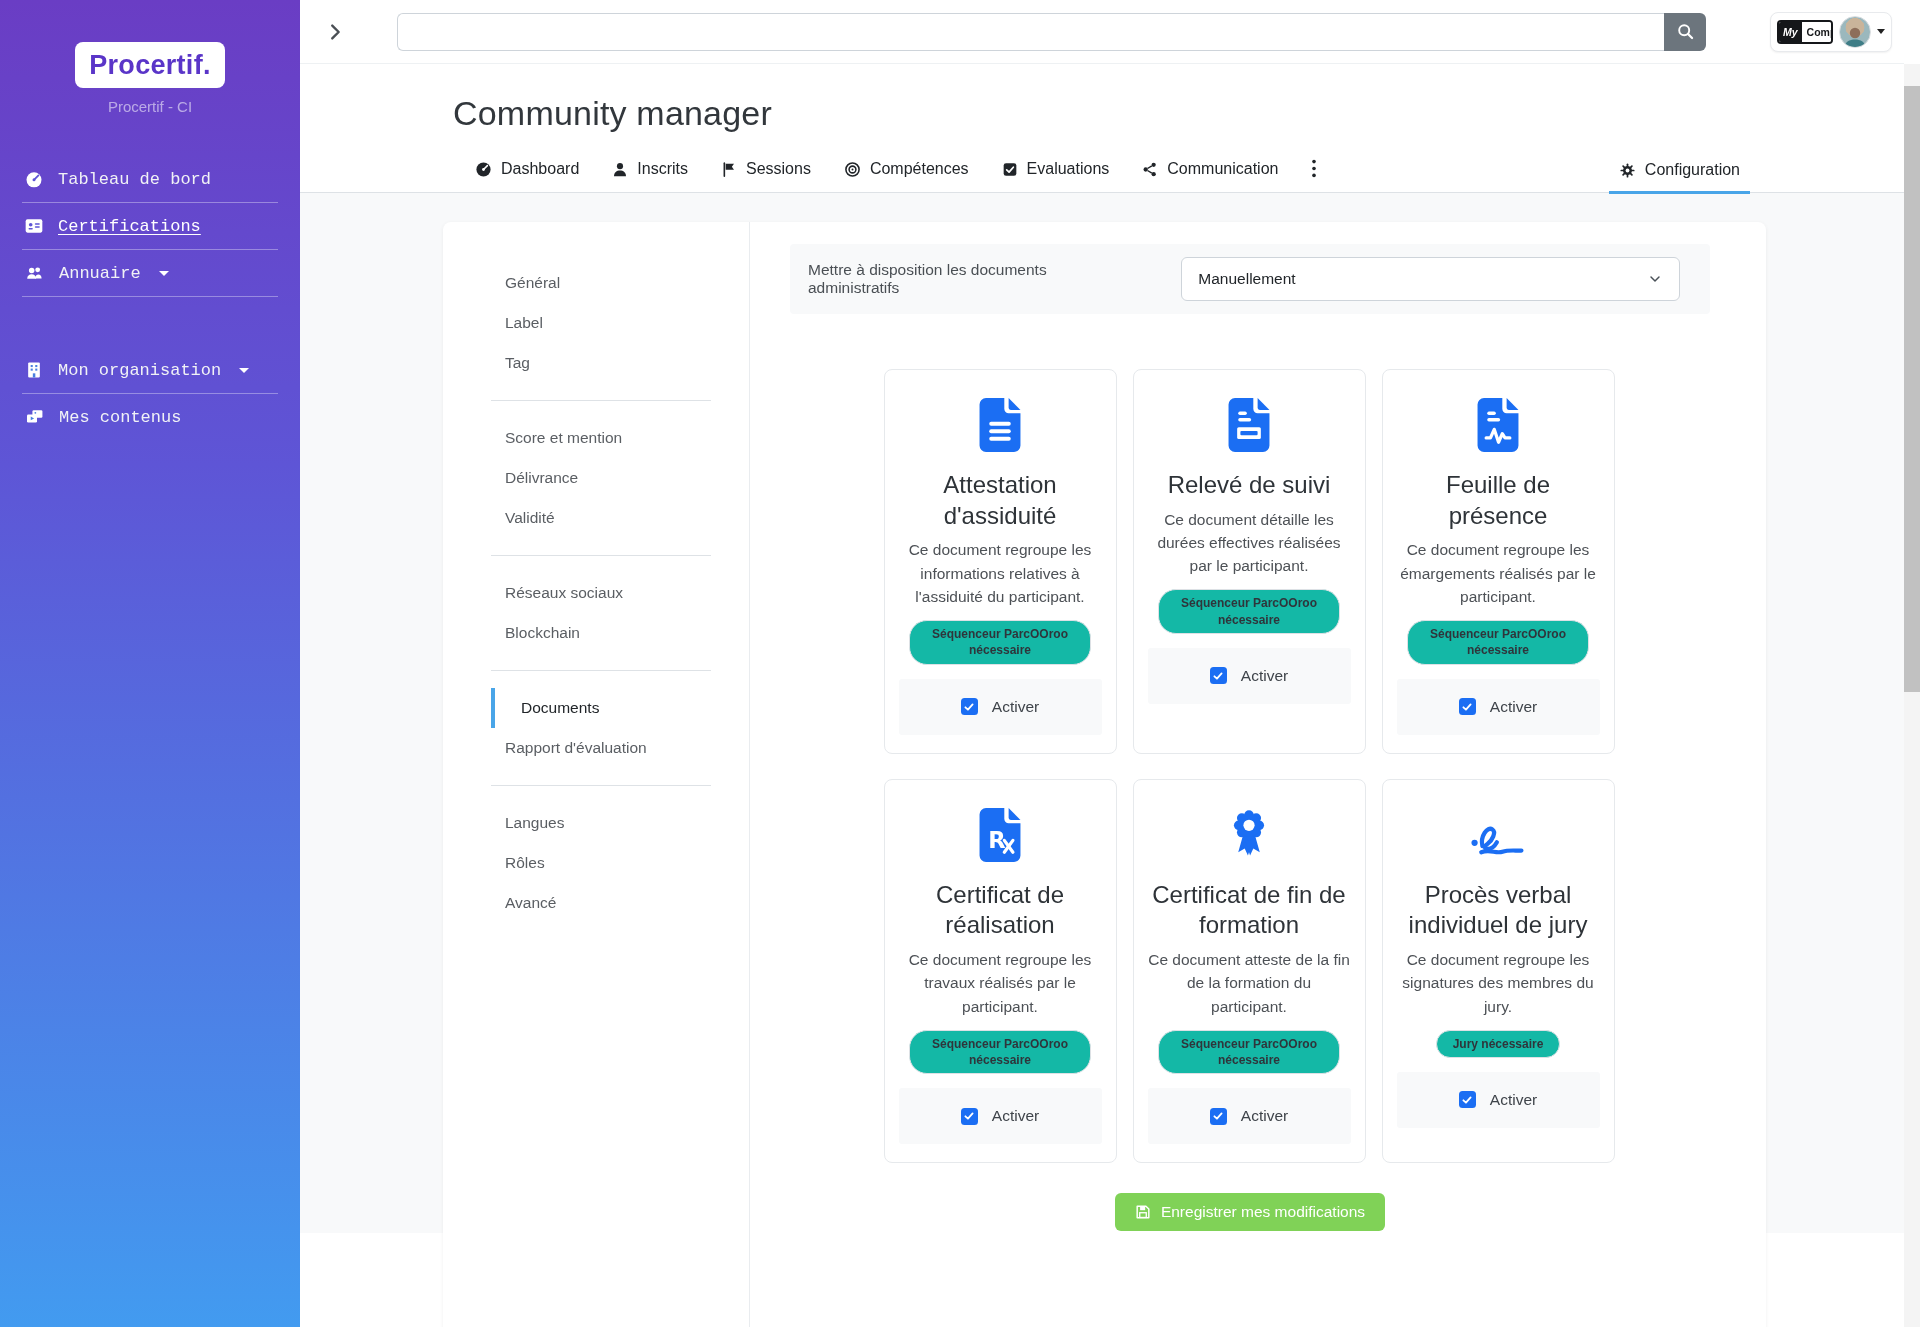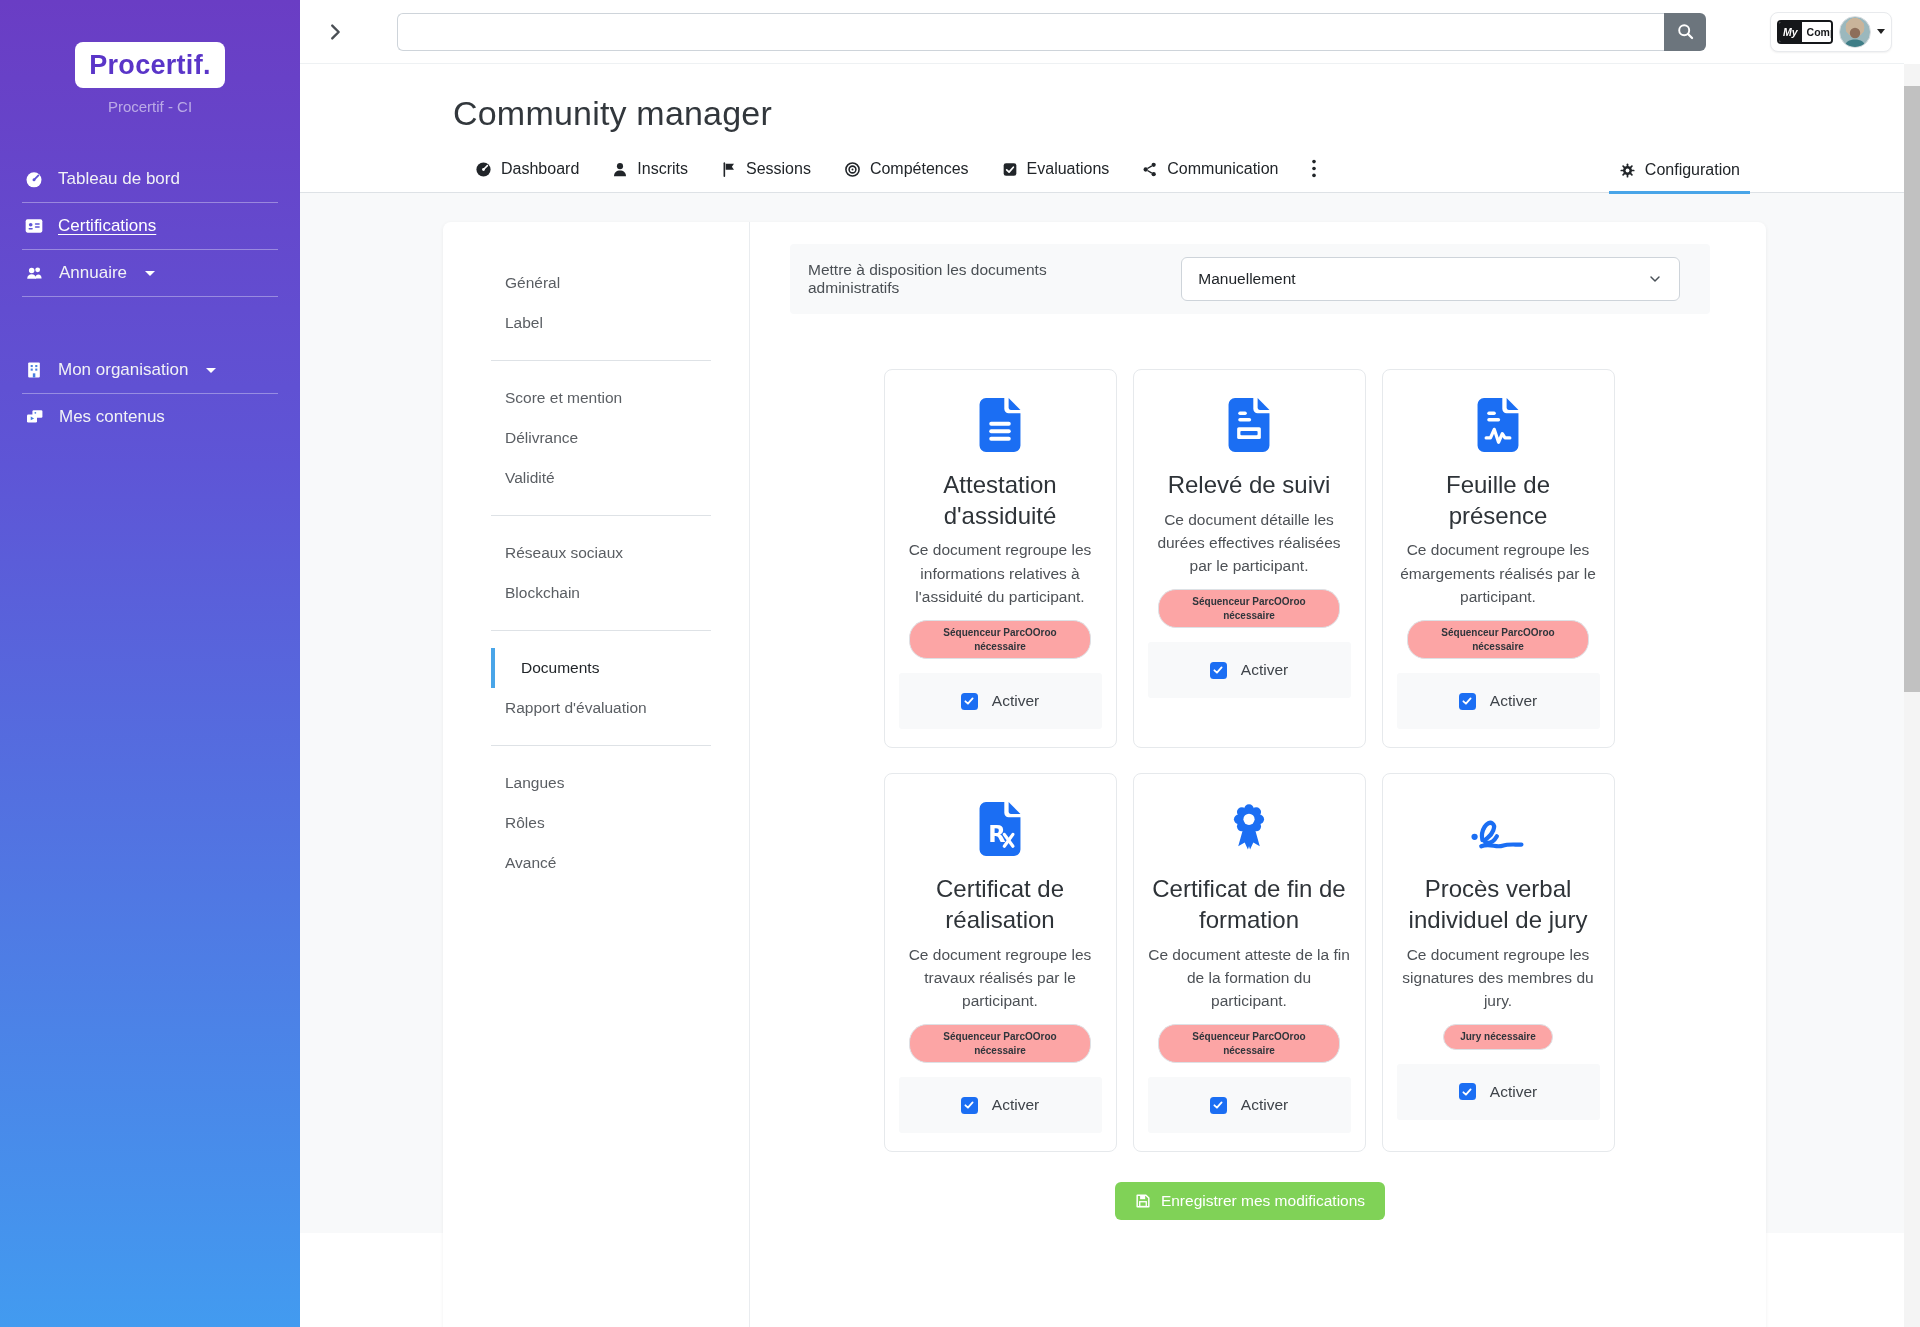--- a/index.html
+++ b/index.html
@@ -8,21 +8,21 @@
 
   
   .sidebar { position:absolute; left:0; top:0; width:300px; height:1327px;
     background:linear-gradient(180deg,#6a3dc4 0%,#5e55d6 35%,#429bf0 100%); color:#fff; }
   .brand-box { width:150px; height:46px; background:#fff; border-radius:8px; margin:42px auto 0;
     display:flex; align-items:center; justify-content:center; }
   .brand-name { color:#5a35c8; font-weight:bold; font-size:27px; letter-spacing:.3px; }
   .brand-sub { text-align:center; color:rgba(255,255,255,.55); font-size:15px; margin-top:10px; }
   .side-nav { margin-top:41px; list-style:none; }
   .side-item { height:46px; display:flex; align-items:center; gap:14px; padding:0 24px;
-    font-size:17px; color:#f1f2f6; cursor:pointer; }
+    font-size:17px; color:#f1f2f6; cursor:pointer;font-family:Liberation Mono, monospace; }
   .side-item .lbl.active { text-decoration:underline; text-underline-offset:3px; color:#fff; }
   .side-item svg { flex:0 0 auto; }
   .side-div { border:none; border-top:1px solid rgba(255,255,255,.35); margin:0 22px; }
   .gap-top { margin-top:50px; }
   .caret { width:0; height:0; border-left:5px solid transparent; border-right:5px solid transparent;
     border-top:5px solid #fff; margin-left:4px; }
 
   
   .main { position:absolute; left:300px; top:0; width:1604px; height:1327px; background:#fff; }
 
@@ -75,22 +75,22 @@
     display:flex; align-items:center; padding:0 16px; font-size:15.5px; color:#212529; cursor:pointer; }
   .select svg { margin-left:auto; }
 
   .cards-grid { width:733px; margin:55px auto 0; display:grid; grid-template-columns:repeat(3,233px); column-gap:16px; row-gap:25px; }
   .doc-card { background:#fff; border:1px solid #e6e9ec; border-radius:8px; padding:26px 14px 18px;
     display:flex; flex-direction:column; align-items:center; text-align:center; }
   .doc-icon { height:58px; display:flex; align-items:center; justify-content:center; }
   .doc-title { margin-top:16px; font-size:24px; color:#2e3338; line-height:1.28; }
   .doc-desc { margin-top:7px; font-size:15.5px; color:#4d5156; line-height:1.5; }
   .doc-badge { margin-top:12px; display:inline-block; max-width:182px; padding:5px 16px;
-    border:1px solid #dde1e5; border-radius:18px; background:#fca5a5;
-    font-size:10px; font-weight:bold; color:#2f353b; line-height:1.35; }
+    border:1px solid #dde1e5; border-radius:18px; background:#14b8a6;
+    font-size:12px; font-weight:bold; color:#2f353b; line-height:1.35; }
   .doc-footer { margin-top:14px; align-self:stretch; background:#f8f9fa; border-radius:3px;
     padding:19px 0; display:flex; align-items:center; justify-content:center; gap:14px; }
   .checkbox { width:17px; height:17px; background:#1b6ef3; border-radius:3.5px;
     display:flex; align-items:center; justify-content:center; cursor:pointer; flex:0 0 auto; }
   .chk-label { font-size:15.5px; color:#3f444a; }
 
   .save-row { width:733px; margin:30px auto 0; display:flex; justify-content:center; }
   .save-btn { background:#80d257; color:#fff; border:none; border-radius:6px; padding:10px 20px;
     font-size:15.5px; font-family:"Liberation Sans",sans-serif; display:flex; align-items:center; gap:10px; cursor:pointer; }
 
@@ -274,20 +274,23 @@
     <div class="panel">
 
       <nav class="subnav">
         <ul>
           <li>
               <span>Général</span>
             </li>
           <li>
               <span>Label</span>
             </li>
+          <li>
+              <span>Tag</span>
+            </li>
           <hr>
           <li>
               <span>Score et mention</span>
             </li>
           <li>
               <span>Délivrance</span>
             </li>
           <li>
               <span>Validité</span>
             </li>

